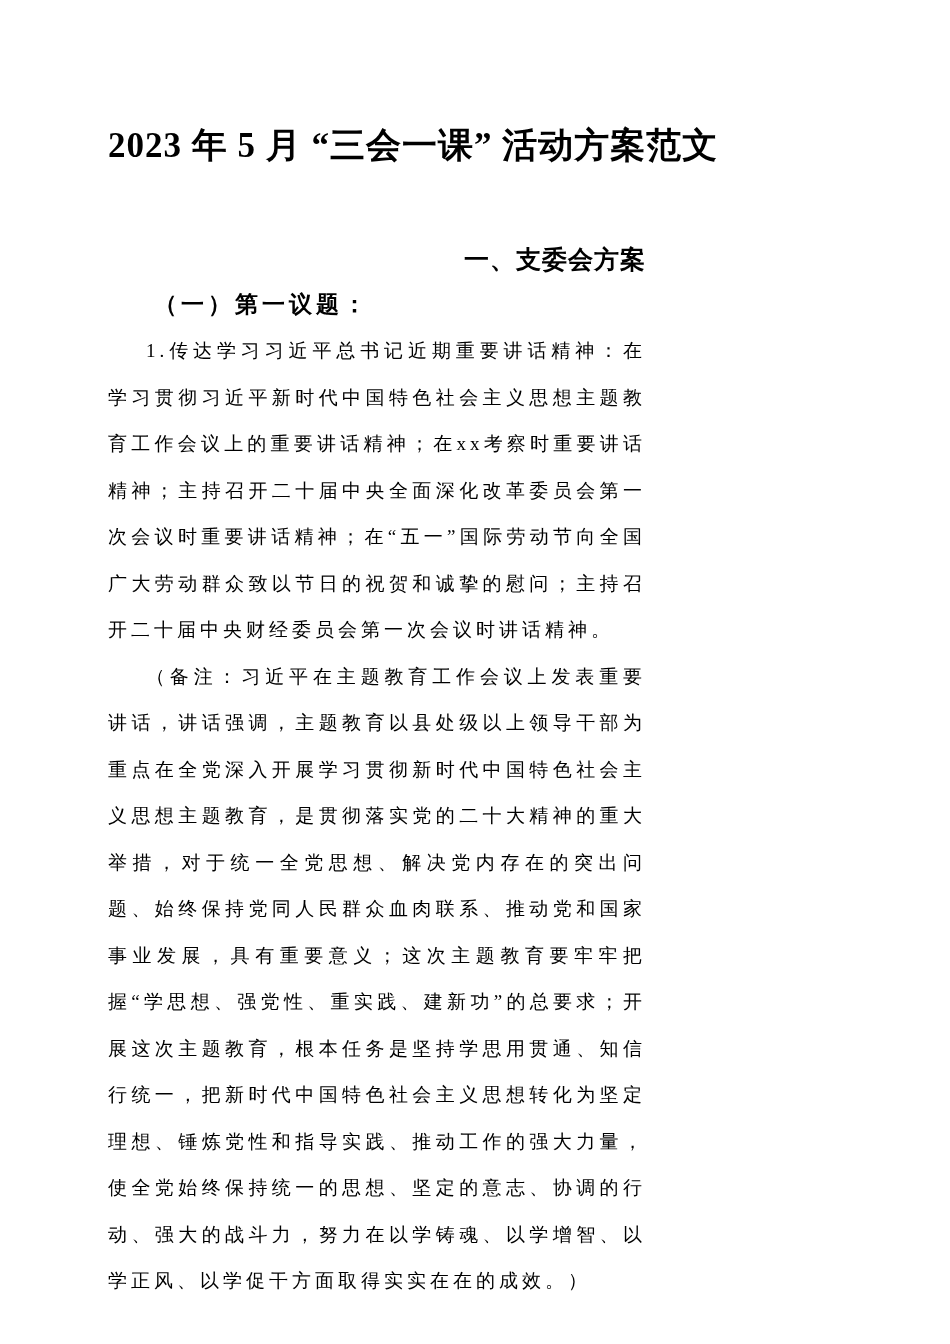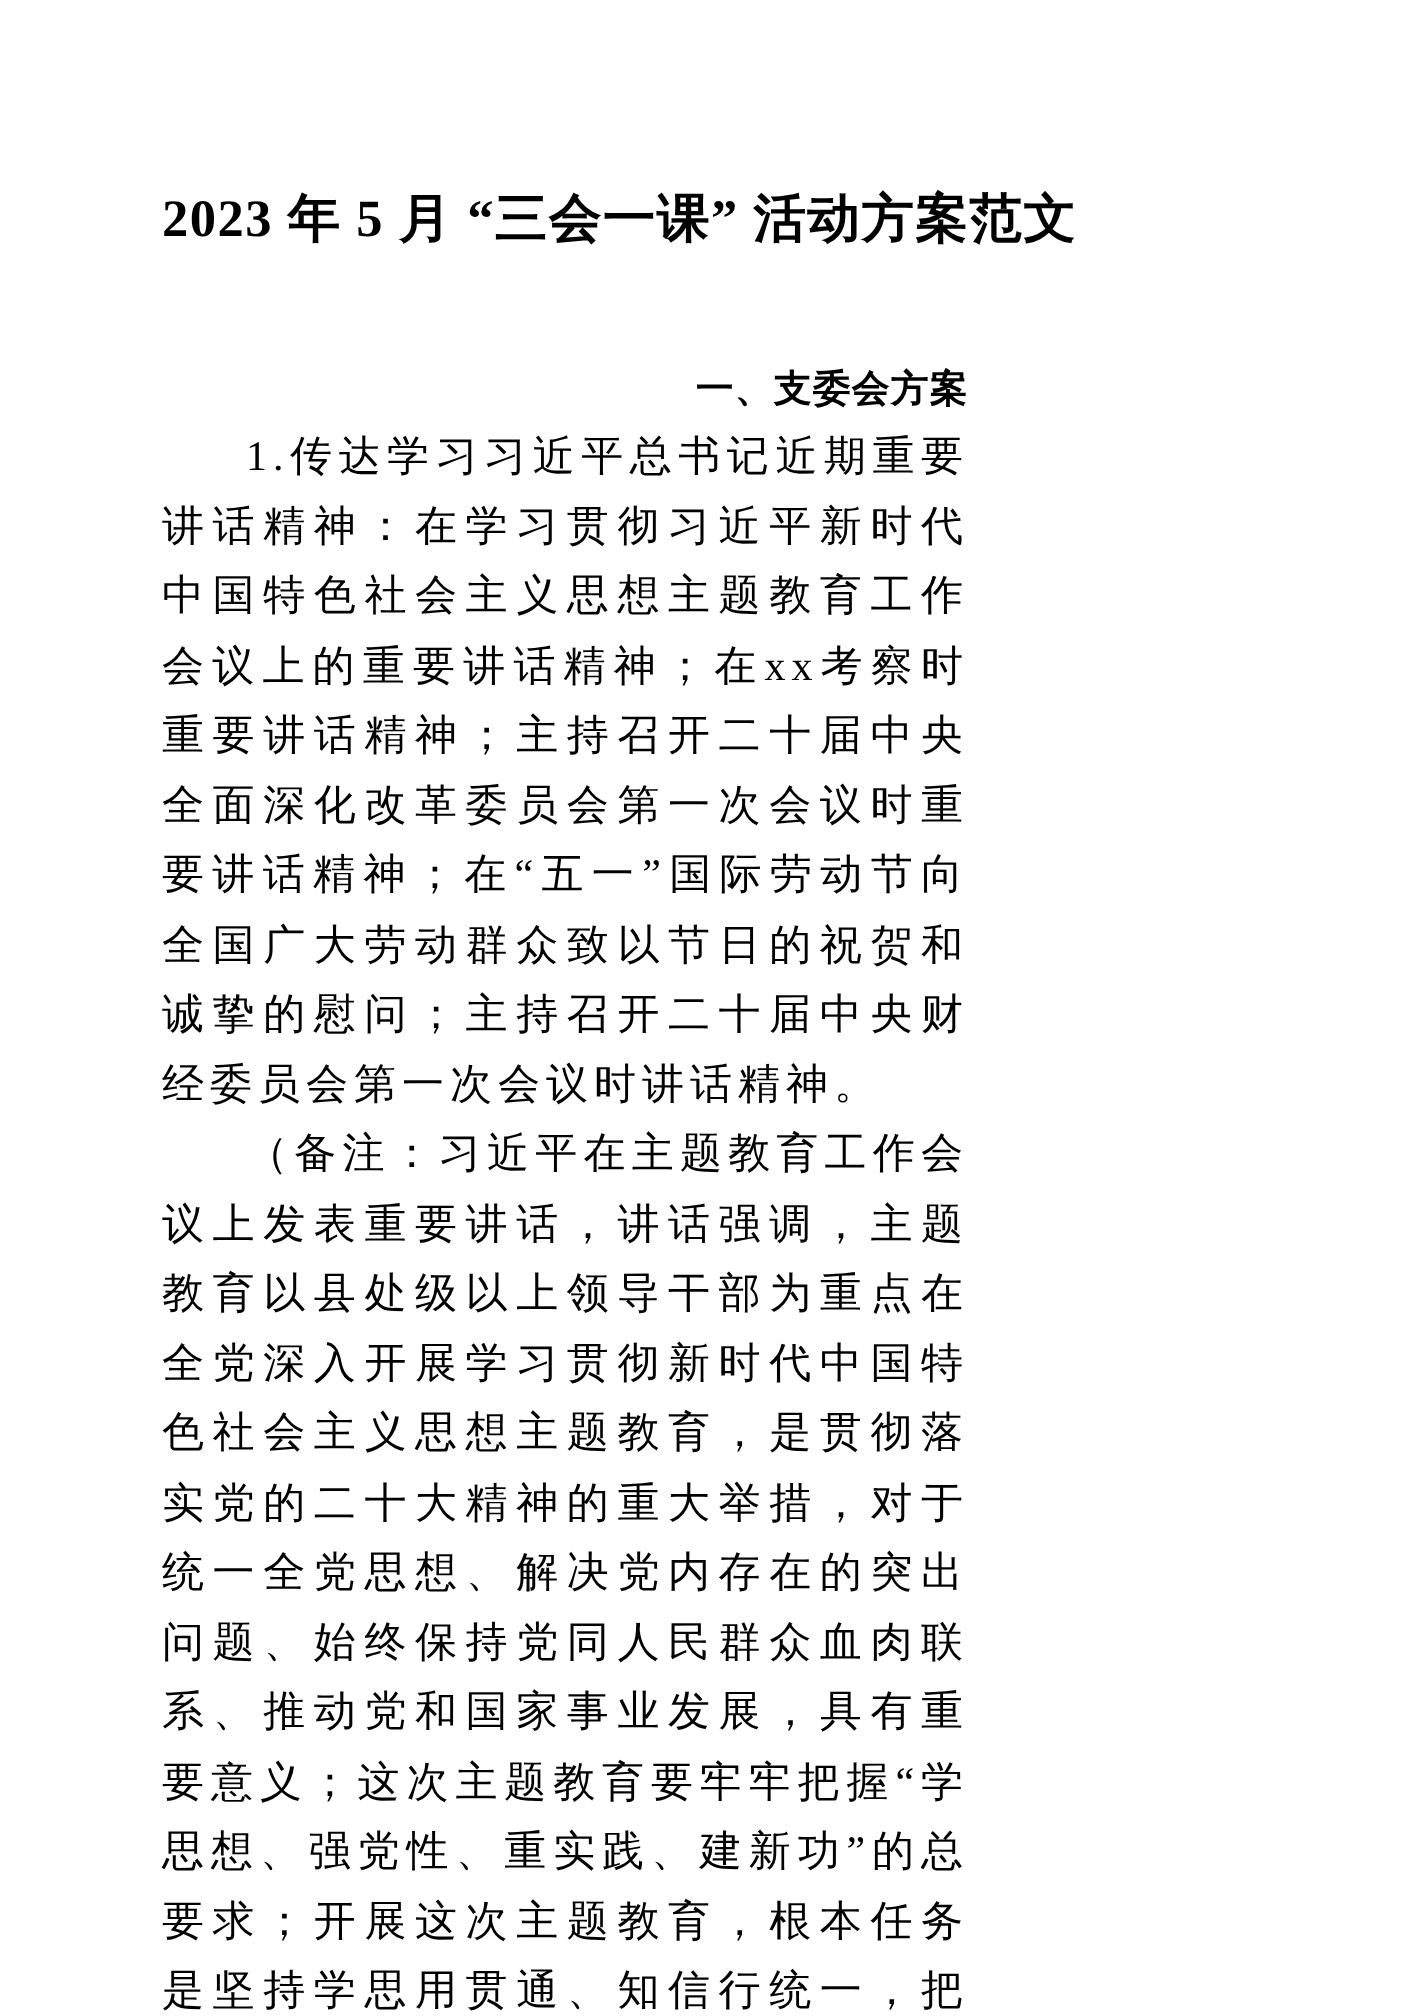--- a/index.html
+++ b/index.html
@@ -45,33 +45,34 @@
     font-weight: 700;
     font-size: 23px;
     line-height: 46px;
     letter-spacing: 4px;
     margin: 0;
     text-indent: 2em;
   }
   .body-para {
     font-family: "Liberation Serif", serif;
     font-weight: 400;
-    font-size: 28px;
+    font-size: 19px;
     line-height: 46.5px;
     letter-spacing: 4px;
     margin: 0;
     text-indent: 2em;
     text-align: justify;
   }
 </style>
 </head>
 <body>
 
 <div class="page">
   <h1 class="doc-title">2023 年 5 月 “三会一课” 活动方案范文</h1>
 
   <h2 class="section-heading">一、支委会方案</h2>
 
+  <h3 class="subsection-heading">（一）第一议题：</h3>
 
   <p class="body-para">1.传达学习习近平总书记近期重要讲话精神：在学习贯彻习近平新时代中国特色社会主义思想主题教育工作会议上的重要讲话精神；在xx考察时重要讲话精神；主持召开二十届中央全面深化改革委员会第一次会议时重要讲话精神；在“五一”国际劳动节向全国广大劳动群众致以节日的祝贺和诚挚的慰问；主持召开二十届中央财经委员会第一次会议时讲话精神。</p>
 
   <p class="body-para">（备注：习近平在主题教育工作会议上发表重要讲话，讲话强调，主题教育以县处级以上领导干部为重点在全党深入开展学习贯彻新时代中国特色社会主义思想主题教育，是贯彻落实党的二十大精神的重大举措，对于统一全党思想、解决党内存在的突出问题、始终保持党同人民群众血肉联系、推动党和国家事业发展，具有重要意义；这次主题教育要牢牢把握“学思想、强党性、重实践、建新功”的总要求；开展这次主题教育，根本任务是坚持学思用贯通、知信行统一，把新时代中国特色社会主义思想转化为坚定理想、锤炼党性和指导实践、推动工作的强大力量，使全党始终保持统一的思想、坚定的意志、协调的行动、强大的战斗力，努力在以学铸魂、以学增智、以学正风、以学促干方面取得实实在在的成效。）</p>
 </div>
 
 </body></html>

